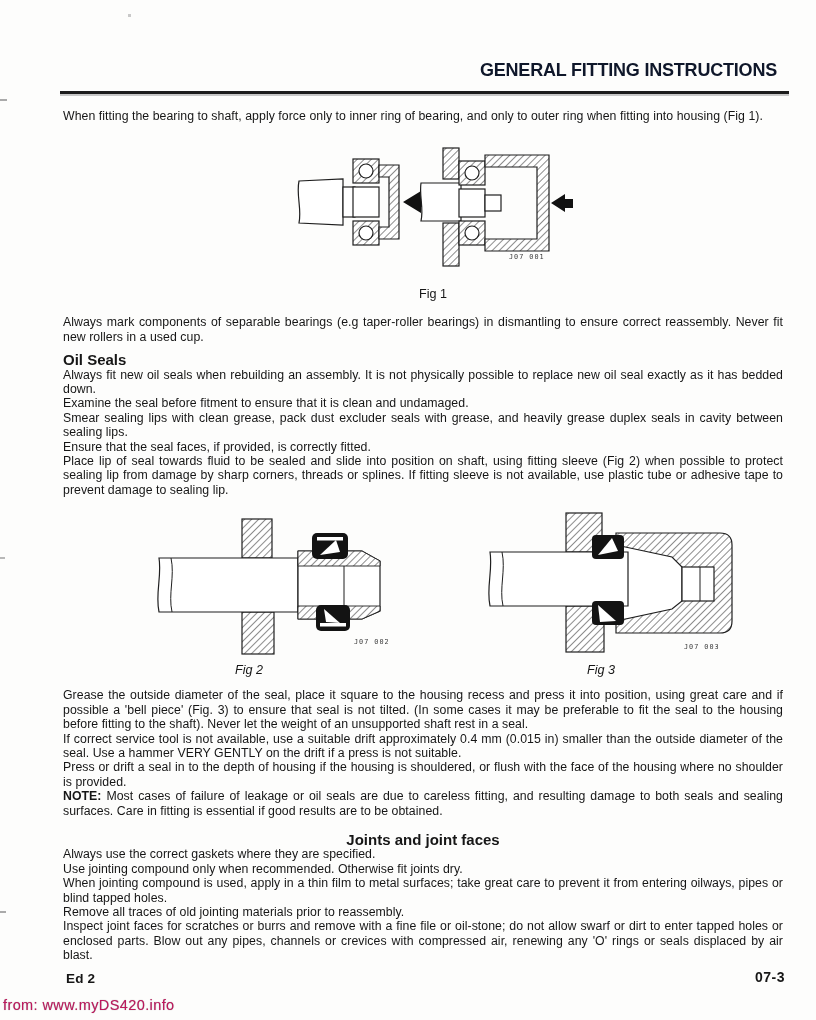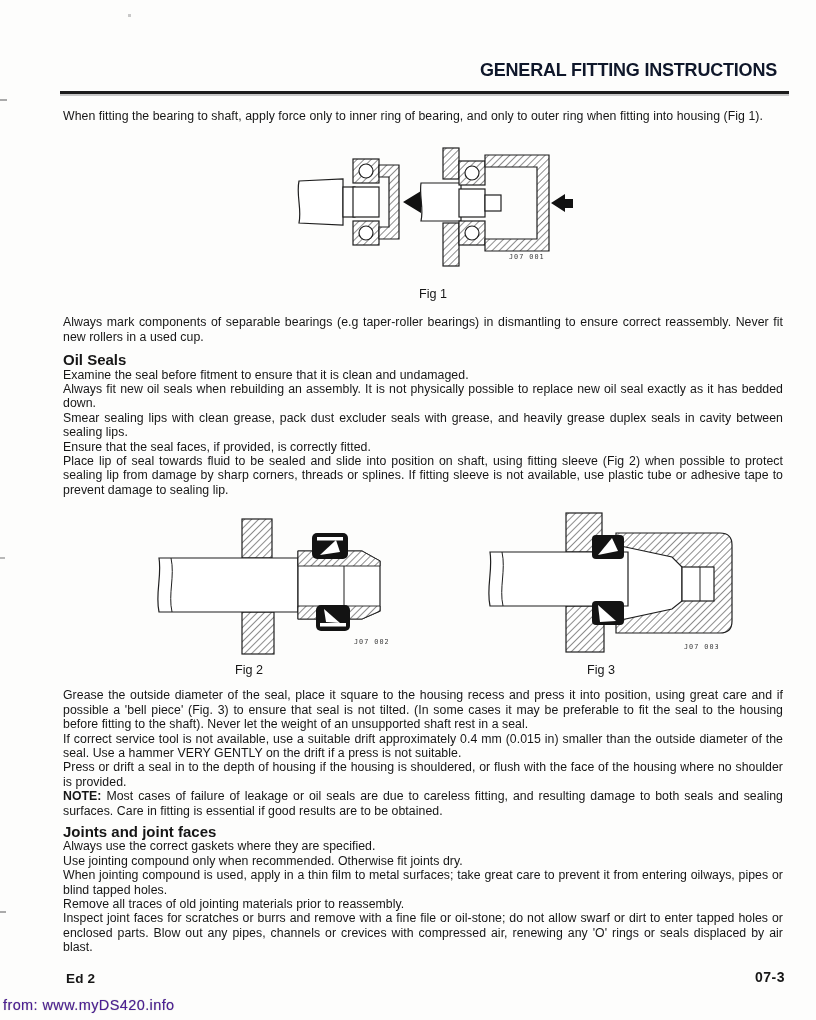--- a/index.html
+++ b/index.html
@@ -64,25 +64,26 @@
     position: relative;
     height: 150px;
   }
   .fig2-svg { position: absolute; left: 85px; top: 0; }
   .fig3-svg { position: absolute; left: 417px; top: 0; }
   .caption-row-2 {
     position: relative;
     height: 15px;
     margin-top: 4px;
     font-size: 12.6px;
+    font-style: italic;
   }
   .cap2 { position: absolute; left: 172px; }
   .cap3 { position: absolute; left: 524px; }
   .mt-seal { margin-top: 10px; }
-  .mt-joints-head { margin-top: 7px; }
+  .mt-joints-head { margin-top: 15px; text-align: center; }
   .footer-ed {
     position: absolute;
     left: 66px;
     top: 971px;
     font-size: 13.5px;
     font-weight: bold;
     letter-spacing: 0.2px;
   }
   .footer-page {
     position: absolute;
@@ -90,21 +91,21 @@
     top: 969px;
     font-size: 14px;
     font-weight: bold;
     letter-spacing: 0.5px;
   }
   .watermark {
     position: absolute;
     left: 3px;
     top: 997px;
     font-size: 14.5px;
-    color: #4c1d95;
+    color: #be185d;
     letter-spacing: 0.4px;
     text-shadow: 0 0 1px #9a9a9a;
   }
   .artifact { position: absolute; background: #aaa; }
   svg text {
     font-family: "DejaVu Sans Mono", monospace;
     font-size: 6.8px;
     letter-spacing: 1px;
     fill: #3a3a3a;
   }
@@ -160,22 +161,22 @@
         </g>
         <polygon points="260,56 274,47 274,52 282,52 282,61 274,61 274,65" fill="#111"></polygon>
         <text x="218" y="112">J07 001</text>
       </svg>
     </div>
     <div class="caption-row-1">Fig 1</div>
 
     <p class="p mt-para">Always mark components of separable bearings (e.g taper-roller bearings) in dismantling to ensure correct reassembly. Never fit new rollers in a used cup.</p>
 
     <h2 class="sec-head">Oil Seals</h2>
+    <p class="p">Always fit new oil seals when rebuilding an assembly. It is not physically possible to replace new oil seal exactly as it has bedded down.</p>
     <p class="p">Examine the seal before fitment to ensure that it is clean and undamaged.</p>
-    <p class="p">Always fit new oil seals when rebuilding an assembly. It is not physically possible to replace new oil seal exactly as it has bedded down.</p>
     <p class="p">Smear sealing lips with clean grease, pack dust excluder seals with grease, and heavily grease duplex seals in cavity between sealing lips.</p>
     <p class="p">Ensure that the seal faces, if provided, is correctly fitted.</p>
     <p class="p">Place lip of seal towards fluid to be sealed and slide into position on shaft, using fitting sleeve (Fig 2) when possible to protect sealing lip from damage by sharp corners, threads or splines. If fitting sleeve is not available, use plastic tube or adhesive tape to prevent damage to sealing lip.</p>
 
     <div class="figs-row">
 
       <svg class="fig2-svg" width="280" height="150" viewBox="0 0 280 150">
         <defs>
           <pattern id="hatchB" patternUnits="userSpaceOnUse" width="5" height="5" patternTransform="rotate(45)">
             <rect width="5" height="5" fill="#ffffff"></rect>

